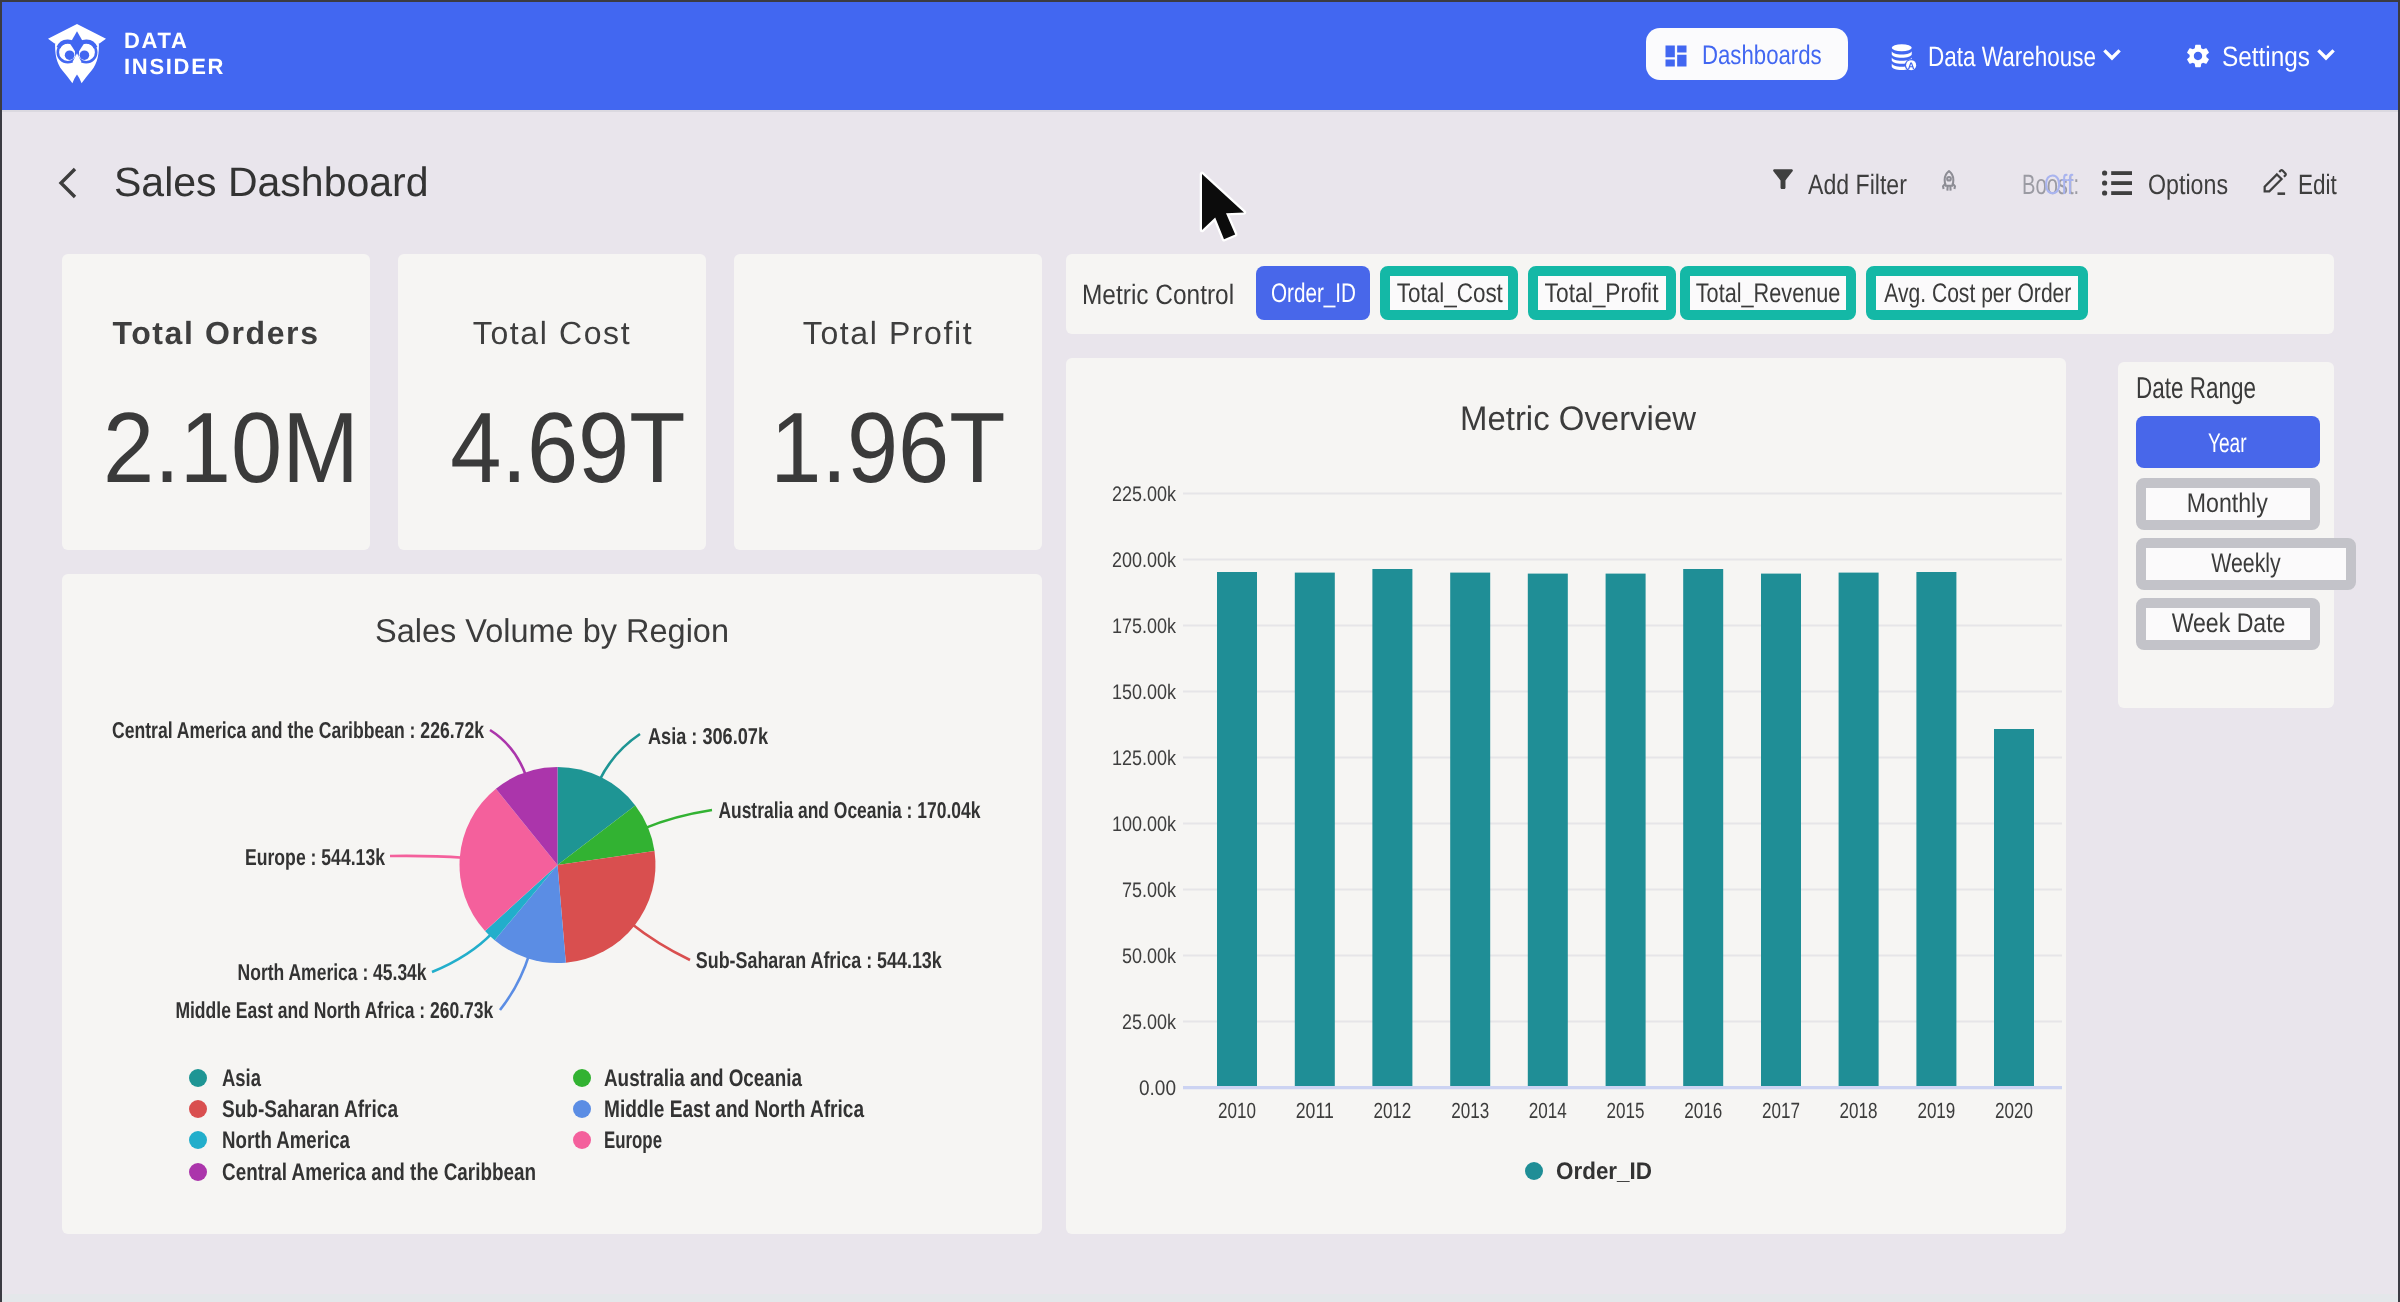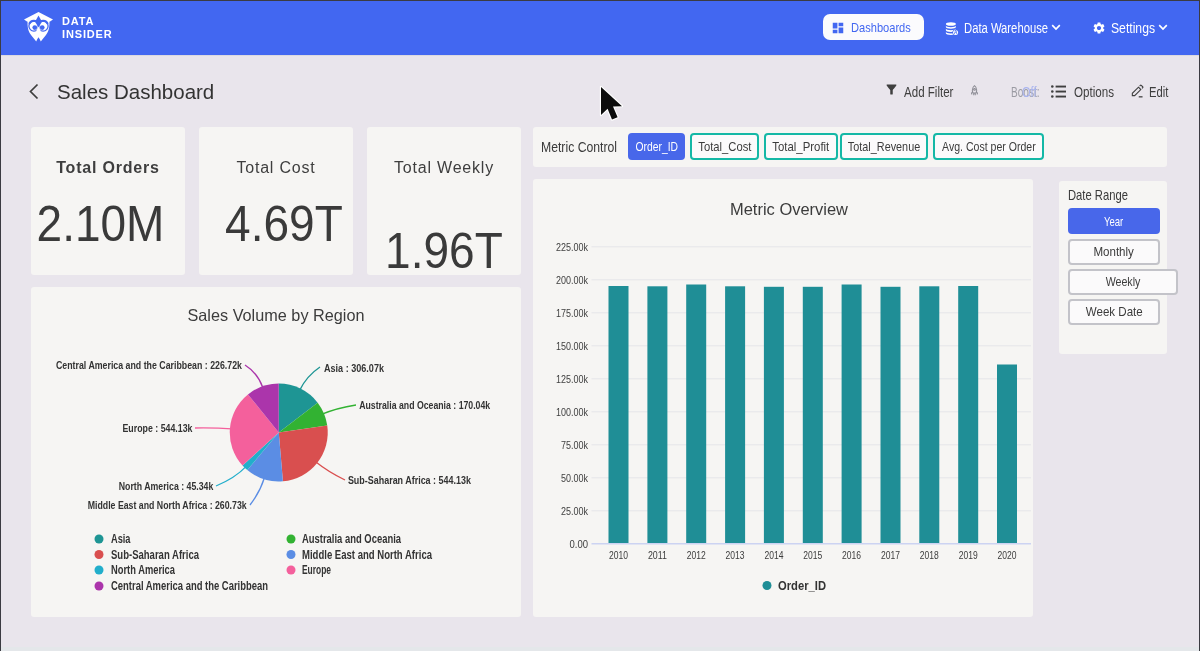--- a/index.html
+++ b/index.html
@@ -3,21 +3,21 @@
 <meta charset="utf-8">
 <style>
   html,body{margin:0;padding:0;}
   body{width:1200px;height:651px;overflow:hidden;background:#e9e5ec;font-family:"Liberation Sans",sans-serif;position:relative;}
   .abs{position:absolute;}
   .panel{position:absolute;background:#f6f5f3;border-radius:3px;}
   .edge{position:absolute;background:#3b3b42;z-index:99;}
   .fit{display:inline-block;transform-origin:0 50%;white-space:nowrap;}
   .btn{position:absolute;box-sizing:border-box;border-radius:4px;display:flex;align-items:center;justify-content:center;white-space:nowrap;}
   .btn .c{display:inline-block;transform-origin:50% 50%;}
-  .obtn{background:#fbfafb;border:2px solid #14b8a6;color:#3b3b3b;}
+  .obtn{background:#fbfafb;border:5px solid #14b8a6;color:#3b3b3b;}
 </style>
 </head>
 <body>
 
 <div class="edge" style="left:0;top:0;width:1200px;height:1px;"></div>
 <div class="edge" style="left:0;top:0;width:1px;height:651px;"></div>
 <div class="edge" style="left:1199px;top:0;width:1px;height:651px;"></div>
 
 <div class="abs" style="left:0;top:0;width:1200px;height:55px;background:#4267f1;"></div>
 <svg class="abs" style="left:24px;top:12px;" width="29" height="31" viewBox="0 0 29 31">
@@ -95,27 +95,27 @@
 
 <svg class="abs" style="left:1129.5px;top:83.5px;" width="14" height="14" viewBox="0 0 24 24" fill="none" stroke="#3f3f3f" stroke-width="1.9">
     <path d="M14.5 5.5 L18.5 9.5 L8 20 H4 V16 Z"></path>
     <path d="M16.5 3.5 L17.8 2.2 C18.2 1.8 18.9 1.8 19.3 2.2 L21.8 4.7 C22.2 5.1 22.2 5.8 21.8 6.2 L20.5 7.5"></path>
     <path d="M15 22 H21.5" stroke-width="2.2"></path>
   </svg>
 <div class="abs" style="left:1149px;top:83.5px;color:#3e3e3e;font-size:14px;"><span class="fit" style="transform:scaleX(0.804);">Edit</span></div>
 
 <div class="panel" style="left:31px;top:127px;width:154px;height:148px;"></div>
 <div class="abs" style="left:31px;top:159px;width:154px;text-align:center;color:#3e3e3e;font-size:16px;letter-spacing:0.8px;font-weight:bold;">Total Orders</div>
-<div class="abs" style="left:31px;top:198.5px;width:154px;text-align:left;color:#3a3a3a;font-size:50px;line-height:1;"><span style="display:inline-block;transform:scaleX(0.92);transform-origin:50% 50%;">2.10M</span></div>
+<div class="abs" style="left:31px;top:198.5px;width:154px;text-align:right;color:#3a3a3a;font-size:50px;line-height:1;"><span style="display:inline-block;transform:scaleX(0.92);transform-origin:50% 50%;">2.10M</span></div>
 <div class="panel" style="left:199px;top:127px;width:154px;height:148px;"></div>
 <div class="abs" style="left:199px;top:159px;width:154px;text-align:center;color:#3e3e3e;font-size:16px;letter-spacing:0.8px;">Total Cost</div>
 <div class="abs" style="left:199px;top:198.5px;width:169px;text-align:center;color:#3a3a3a;font-size:50px;line-height:1;"><span style="display:inline-block;transform:scaleX(0.92);transform-origin:50% 50%;">4.69T</span></div>
 <div class="panel" style="left:367px;top:127px;width:154px;height:148px;"></div>
-<div class="abs" style="left:367px;top:159px;width:154px;text-align:center;color:#3e3e3e;font-size:16px;letter-spacing:0.8px;">Total Weekly</div>
-<div class="abs" style="left:367px;top:198.5px;width:154px;text-align:center;color:#3a3a3a;font-size:50px;line-height:1;margin-top:27px;"><span style="display:inline-block;transform:scaleX(0.92);transform-origin:50% 50%;">1.96T</span></div>
+<div class="abs" style="left:367px;top:159px;width:154px;text-align:center;color:#3e3e3e;font-size:16px;letter-spacing:0.8px;">Total Profit</div>
+<div class="abs" style="left:367px;top:198.5px;width:154px;text-align:center;color:#3a3a3a;font-size:50px;line-height:1;"><span style="display:inline-block;transform:scaleX(0.92);transform-origin:50% 50%;">1.96T</span></div>
 
 <div class="panel" style="left:533px;top:127px;width:634px;height:40px;"></div>
 <div class="abs" style="left:540.5px;top:139px;color:#3a3a3a;font-size:14px;"><span class="fit" style="transform:scaleX(0.873);">Metric Control</span></div>
 <div class="btn" style="left:628px;top:133px;width:57px;height:27px;background:#4867ea;color:#fff;font-size:13.5px;">
     <span class="c" style="transform:scaleX(0.765);">Order_ID</span>
   </div>
 <div class="btn obtn" style="left:690px;top:133px;width:69px;height:27px;font-size:13.5px;">
     <span class="c" style="transform:scaleX(0.832);">Total_Cost</span>
   </div>
 <div class="btn obtn" style="left:764px;top:133px;width:74px;height:27px;font-size:13.5px;">

